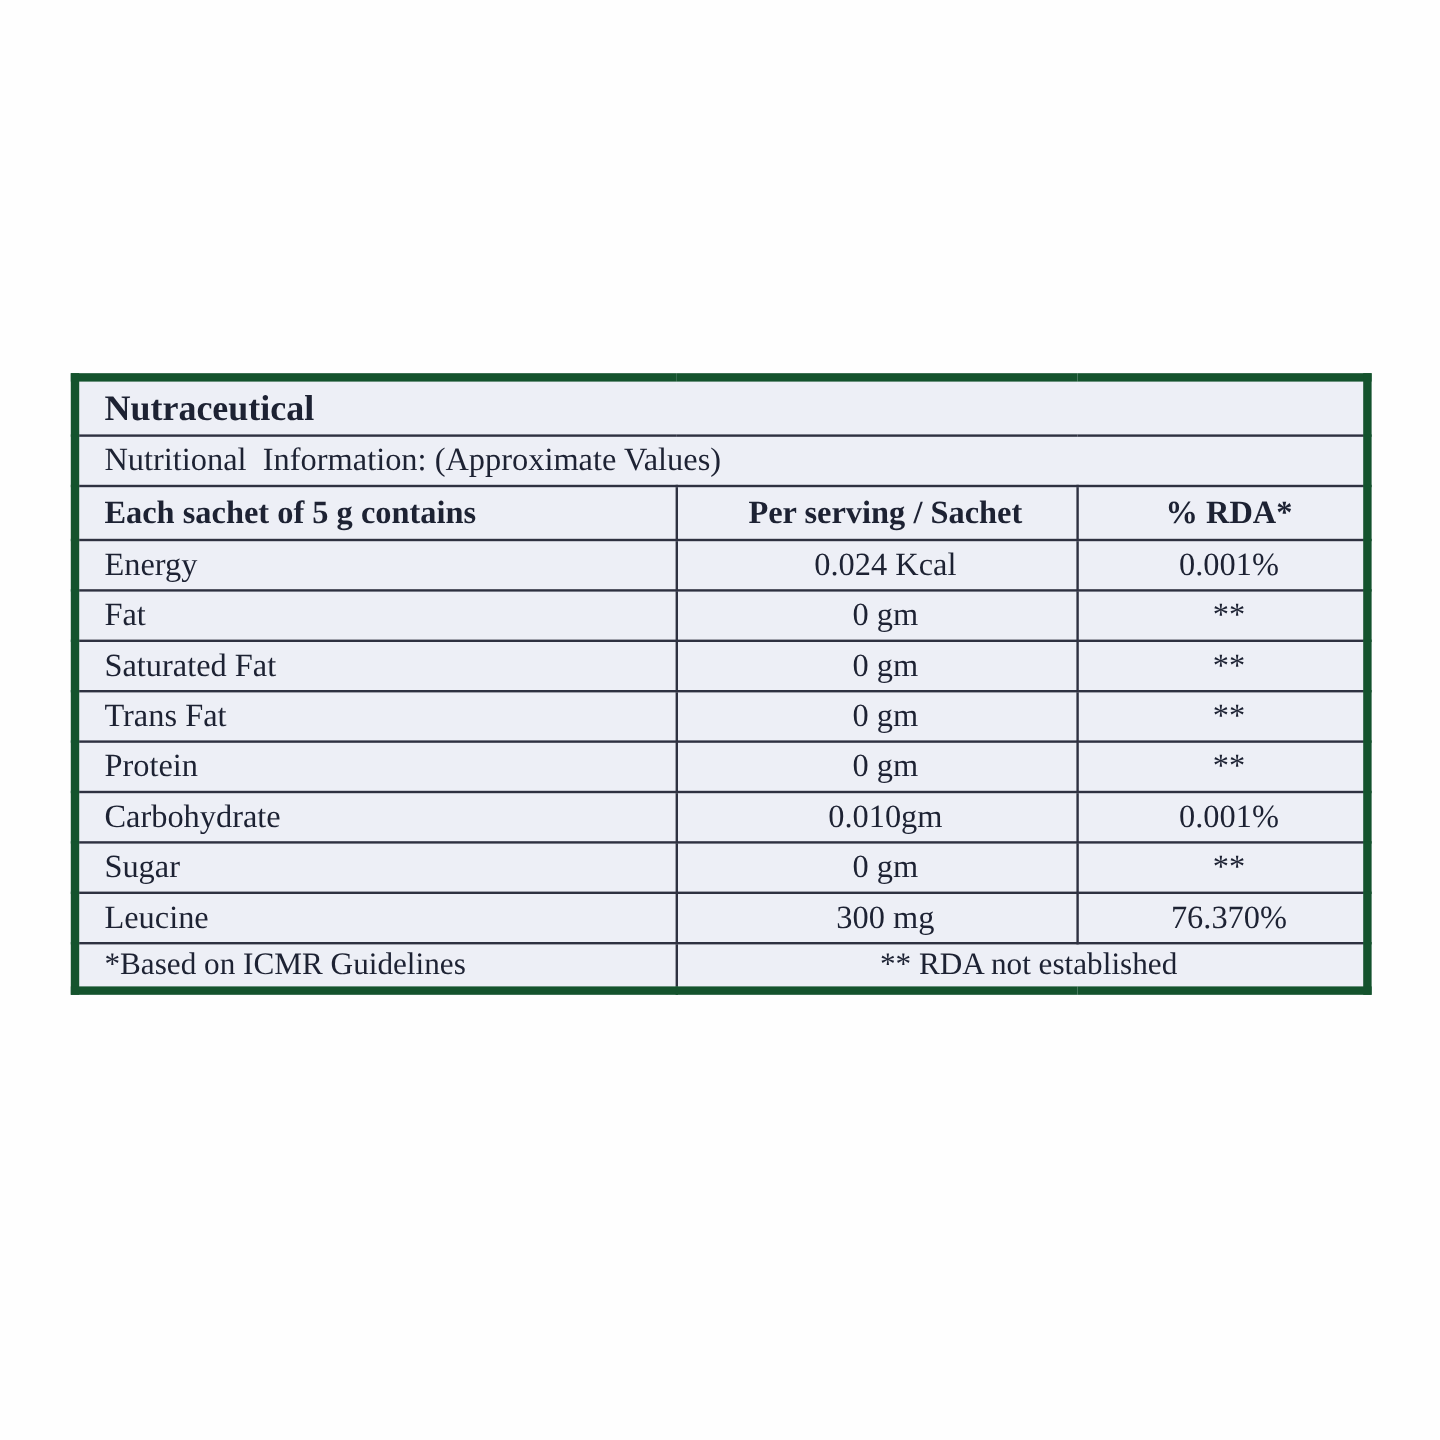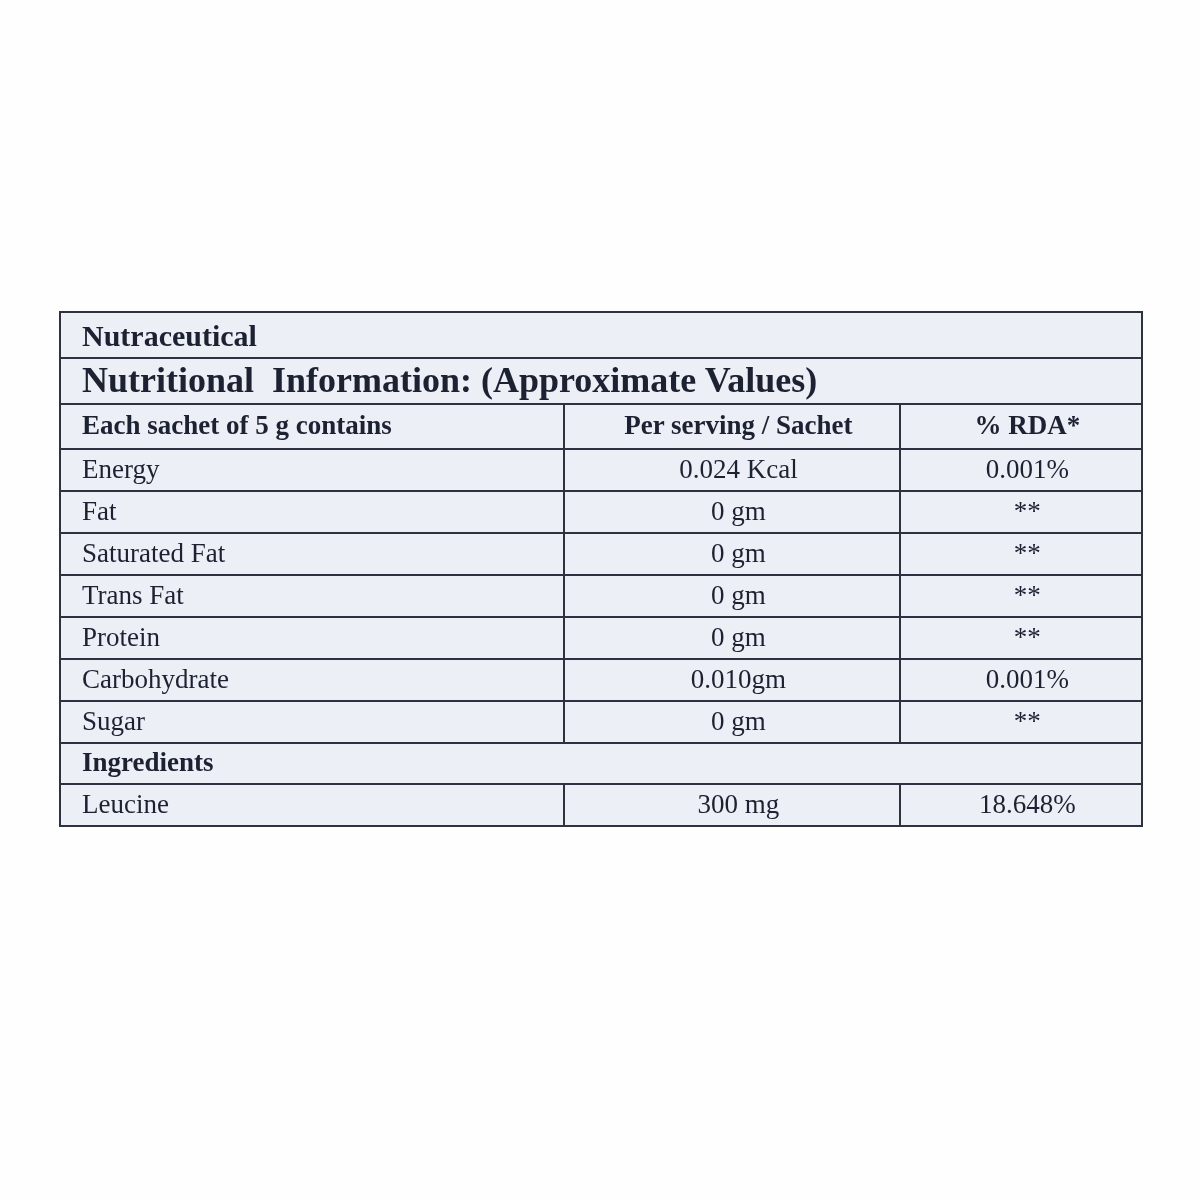--- a/index.html
+++ b/index.html
@@ -16,41 +16,41 @@
     overflow: hidden;
   }
   table.nutrition {
     position: absolute;
     left: 59px;
     top: 311px;
     width: 1084px;
     border-collapse: collapse;
     table-layout: fixed;
     background: #edeff6;
-    border: 2px solid #14532d;
+    border: 7px solid #14532d;
     color: #1d2233;
   }
   table.nutrition td {
     border: 2px solid #2e3140;
     font-size: 27px;
     line-height: 1.1;
     padding: 2px 8px 2px 21px;
     vertical-align: middle;
     overflow: hidden;
     white-space: pre-wrap;
   }
   tr.title-row td {
     height: 40px;
     font-weight: bold;
     font-size: 30px;
   }
   tr.subtitle-row td {
     height: 36px;
-    font-weight: bold;
-    font-size: 36px;
+    font-weight: normal;
+    font-size: 27px;
   }
   tr.header-row td {
     height: 39px;
     font-weight: bold;
   }
   tr.body-row td {
     height: 36px;
     margin-top: 42px;
   }
   tr.section-row td {
@@ -121,25 +121,26 @@
         <td class="name">Carbohydrate</td>
         <td class="val">0.010gm</td>
         <td class="val">0.001%</td>
       </tr>
       <tr class="body-row">
         <td class="name">Sugar</td>
         <td class="val">0 gm</td>
         <td class="val">**</td>
       </tr>
 
-      <tr class="section-row">
-        <td colspan="3">Ingredients</td>
-      </tr>
 
       <tr class="body-row">
         <td class="name">Leucine</td>
         <td class="val">300 mg</td>
-        <td class="val">18.648%</td>
+        <td class="val">76.370%</td>
       </tr>
 
+      <tr class="footer-row">
+        <td class="name">*Based on ICMR Guidelines</td>
+        <td class="val" colspan="2">** RDA not established</td>
+      </tr>
     </tbody>
   </table>
 </div>
 
 </body></html>

